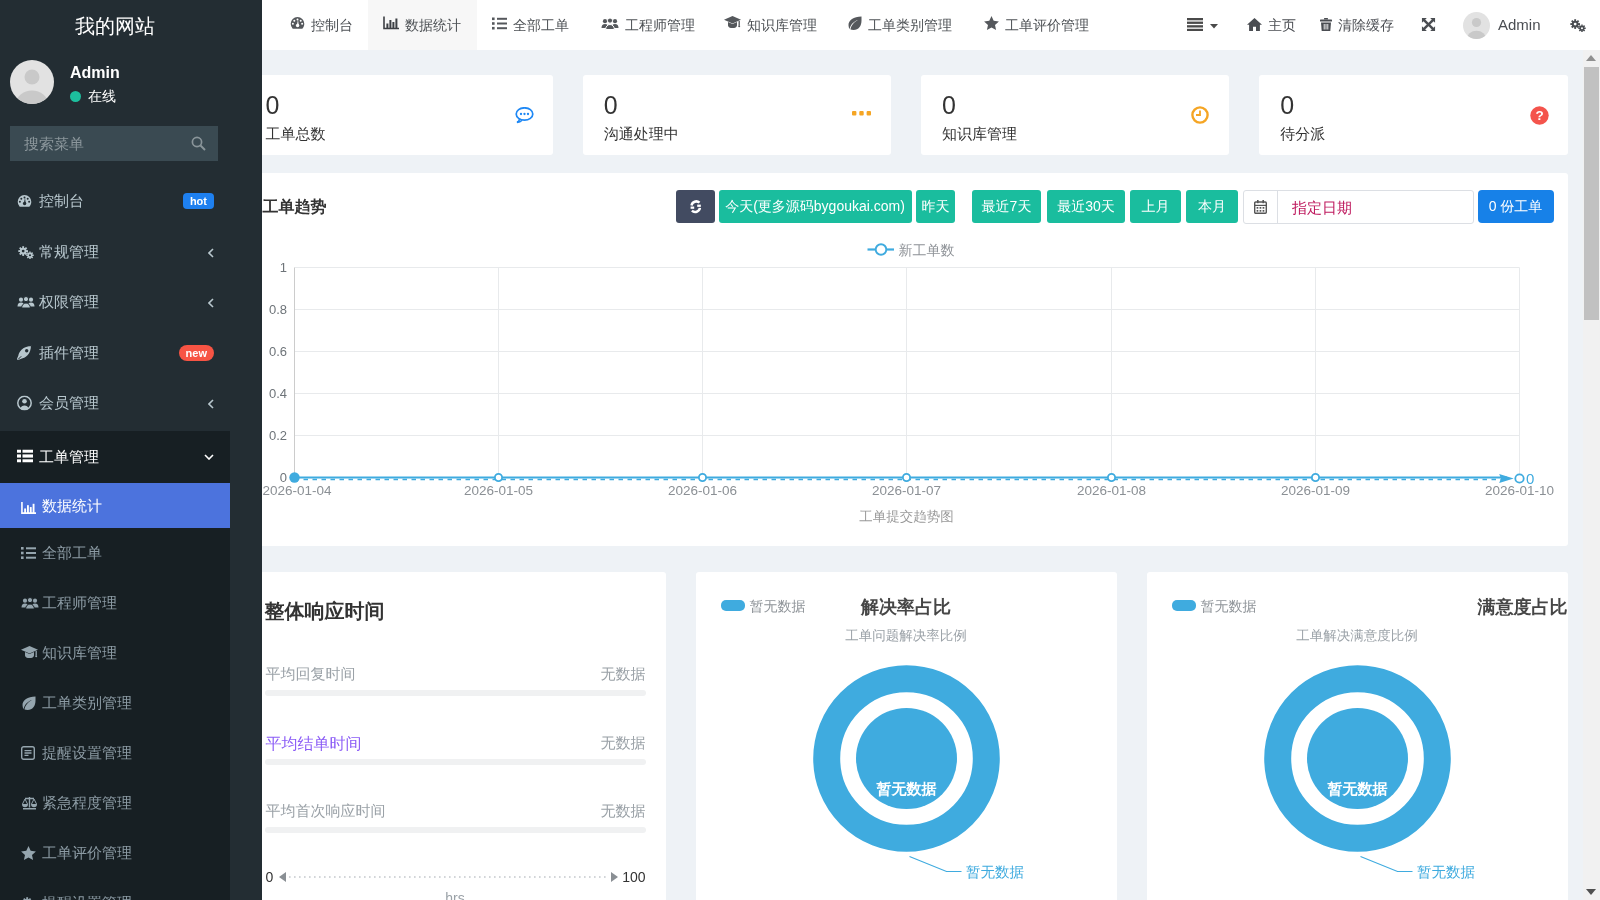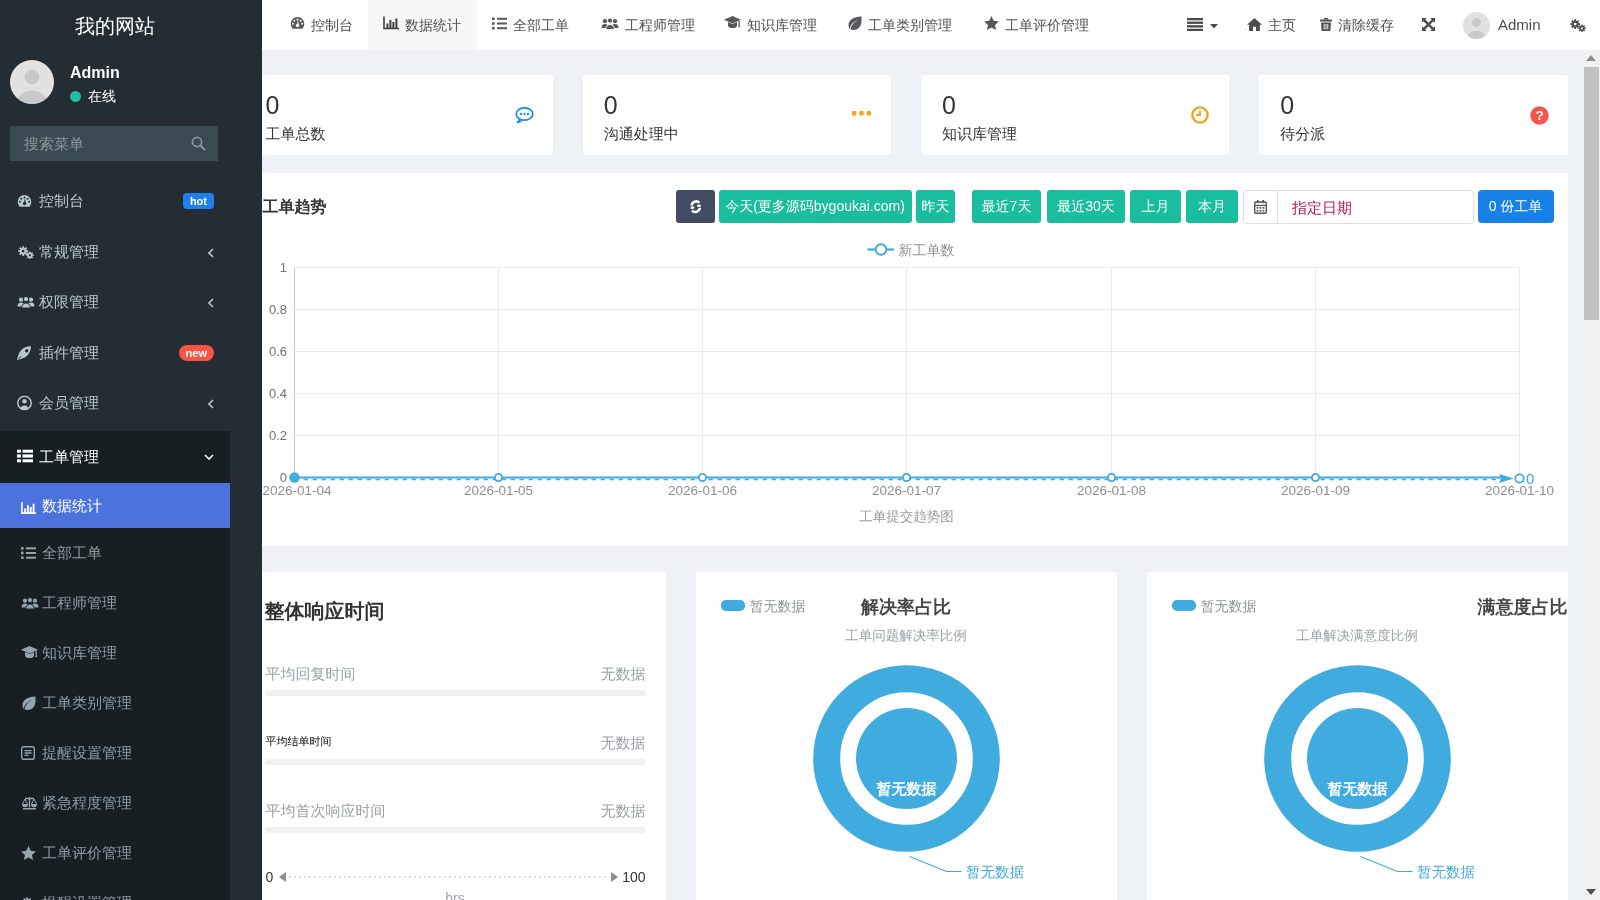--- a/index.html
+++ b/index.html
@@ -518,21 +518,21 @@
     <circle cx="636" cy="76.5" r="5.3" fill="#fff" stroke="#3fabdf" stroke-width="1.9"></circle>
     <text x="653.5" y="81.5" font-size="14" fill="#8e9297" font-family="Liberation Sans,sans-serif">新工单数</text>
     <text x="661.5" y="348" font-size="13.5" fill="#999" text-anchor="middle" font-family="Liberation Sans,sans-serif">工单提交趋势图</text>
   </svg>
 </div>
 <div class="card" style="left:244.5px;top:571.5px;width:421px;height:400px">
   <div class="abs" style="left:20px;top:26px;font-size:20px;font-weight:bold;color:#333">整体响应时间</div>
   <div class="abs" style="left:21px;top:93px;font-size:15px;color:#9aa1a7">平均回复时间</div>
   <div class="abs" style="right:20px;top:93px;font-size:15px;color:#9aa1a7">无数据</div>
   <div class="abs" style="left:20px;top:118px;width:381px;height:6px;border-radius:3px;background:#f0f1f2"></div>
-  <div class="abs" style="left:21px;top:162px;font-size:11px;color:#000000">平均结单时间</div>
+  <div class="abs" style="left:21px;top:162px;font-size:16px;color:#8b5cf6">平均结单时间</div>
   <div class="abs" style="right:20px;top:162px;font-size:15px;color:#9aa1a7">无数据</div>
   <div class="abs" style="left:20px;top:187px;width:381px;height:6px;border-radius:3px;background:#f0f1f2"></div>
   <div class="abs" style="left:21px;top:230px;font-size:15px;color:#9aa1a7">平均首次响应时间</div>
   <div class="abs" style="right:20px;top:230px;font-size:15px;color:#9aa1a7">无数据</div>
   <div class="abs" style="left:20px;top:255px;width:381px;height:6px;border-radius:3px;background:#f0f1f2"></div>
   <div class="abs" style="left:21px;top:297px;font-size:14px;color:#333">0</div>
   <div class="abs" style="right:20px;top:297px;font-size:14px;color:#333">100</div>
   <svg class="abs" style="left:34px;top:300px" width="339" height="10" viewBox="0 0 339 10">
       <polygon points="7,0 7,10 0,5" fill="#8a8f94"></polygon>
       <polygon points="332,0 332,10 339,5" fill="#8a8f94"></polygon>

